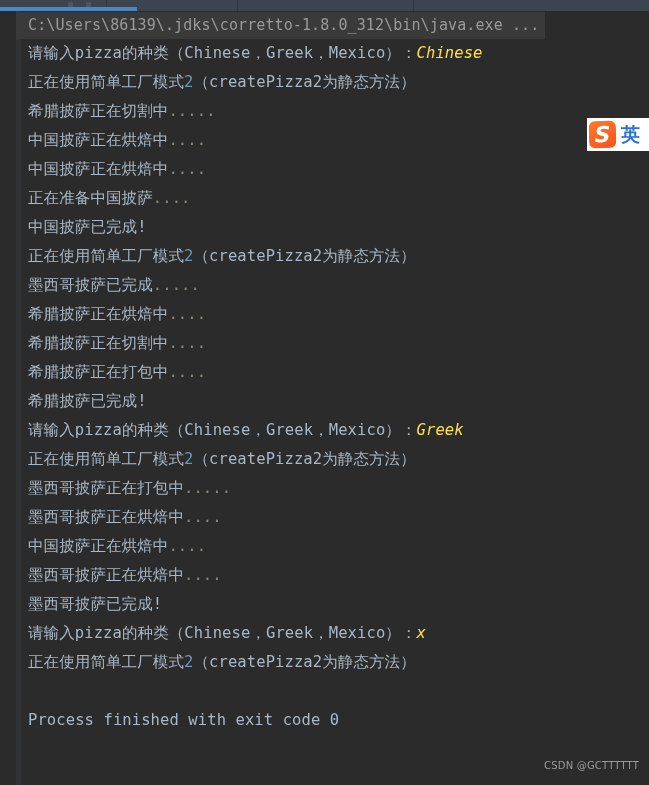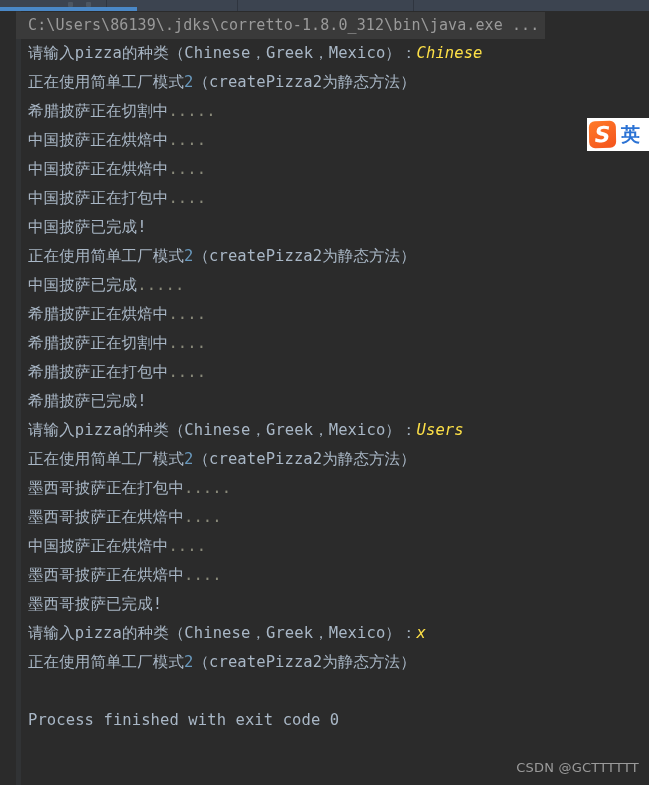--- a/index.html
+++ b/index.html
@@ -137,21 +137,21 @@
     line-height: 1;
   }
 
   
   #watermark {
     position: absolute;
     right: 10px;
     top: 760px;
     color: #9b9b9b;
     font-family: "DejaVu Sans", "Liberation Sans", sans-serif;
-    font-size: 13px;
+    font-size: 10px;
     letter-spacing: 0.2px;
   }
 </style>
 </head>
 <body>
 
 <div id="toolbar">
   <div class="tb-seg" style="width:60px"></div>
   <div class="tb-seg" style="width:46px">
     <span class="tb-icon-ghost" style="left:8px"></span>
@@ -169,29 +169,29 @@
 <div id="console">
   <div id="gutter"></div>
   <div id="lines">
     <div class="line header">C:\Users\86139\.jdks\corretto-1.8.0_312\bin\java.exe ...</div>
 
   <div class="line"><span>请输入pizza的种类（Chinese，Greek，Mexico）：</span><span class="inp">Chinese</span></div>
       <div class="line"><span>正在使用简单工厂模式</span><span class="num">2</span><span>（createPizza2为静态方法）</span></div>
       <div class="line"><span>希腊披萨正在切割中</span><span class="dots">.....</span></div>
       <div class="line"><span>中国披萨正在烘焙中</span><span class="dots">....</span></div>
       <div class="line"><span>中国披萨正在烘焙中</span><span class="dots">....</span></div>
-      <div class="line"><span>中国披萨正在打包中</span><span class="dots">....</span></div>
+      <div class="line"><span>正在准备中国披萨</span><span class="dots">....</span></div>
       <div class="line"><span>中国披萨已完成!</span></div>
       <div class="line"><span>正在使用简单工厂模式</span><span class="num">2</span><span>（createPizza2为静态方法）</span></div>
-      <div class="line"><span>中国披萨已完成</span><span class="dots">.....</span></div>
+      <div class="line"><span>墨西哥披萨已完成</span><span class="dots">.....</span></div>
       <div class="line"><span>希腊披萨正在烘焙中</span><span class="dots">....</span></div>
       <div class="line"><span>希腊披萨正在切割中</span><span class="dots">....</span></div>
       <div class="line"><span>希腊披萨正在打包中</span><span class="dots">....</span></div>
       <div class="line"><span>希腊披萨已完成!</span></div>
-      <div class="line"><span>请输入pizza的种类（Chinese，Greek，Mexico）：</span><span class="inp">Users</span></div>
+      <div class="line"><span>请输入pizza的种类（Chinese，Greek，Mexico）：</span><span class="inp">Greek</span></div>
       <div class="line"><span>正在使用简单工厂模式</span><span class="num">2</span><span>（createPizza2为静态方法）</span></div>
       <div class="line"><span>墨西哥披萨正在打包中</span><span class="dots">.....</span></div>
       <div class="line"><span>墨西哥披萨正在烘焙中</span><span class="dots">....</span></div>
       <div class="line"><span>中国披萨正在烘焙中</span><span class="dots">....</span></div>
       <div class="line"><span>墨西哥披萨正在烘焙中</span><span class="dots">....</span></div>
       <div class="line"><span>墨西哥披萨已完成!</span></div>
       <div class="line"><span>请输入pizza的种类（Chinese，Greek，Mexico）：</span><span class="inp">x</span></div>
       <div class="line"><span>正在使用简单工厂模式</span><span class="num">2</span><span>（createPizza2为静态方法）</span></div>
       <div class="line blank"><span>&nbsp;</span></div>
       <div class="line"><span>Process finished with exit code 0</span></div>

